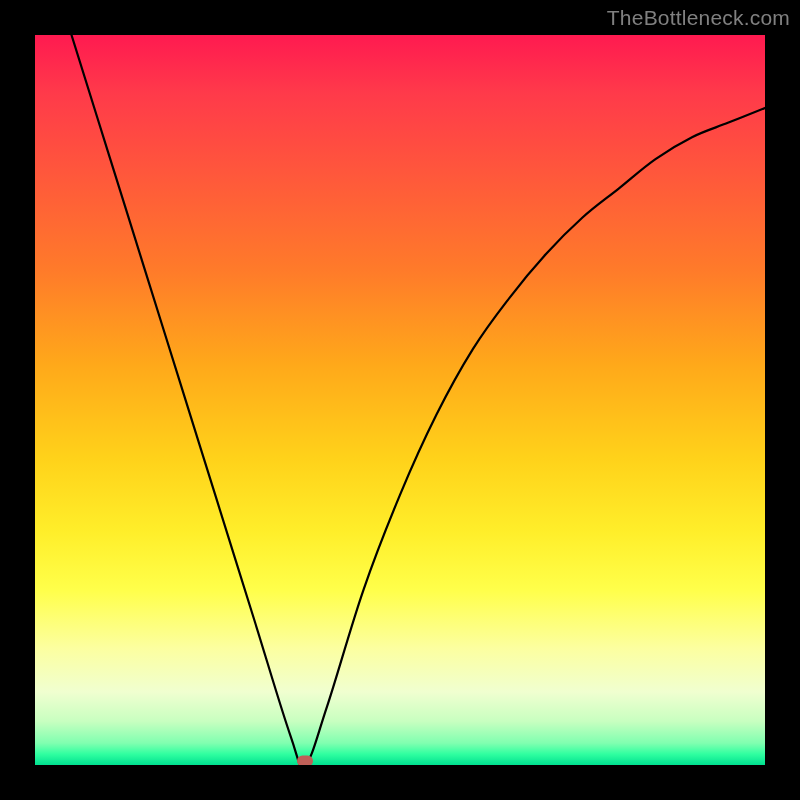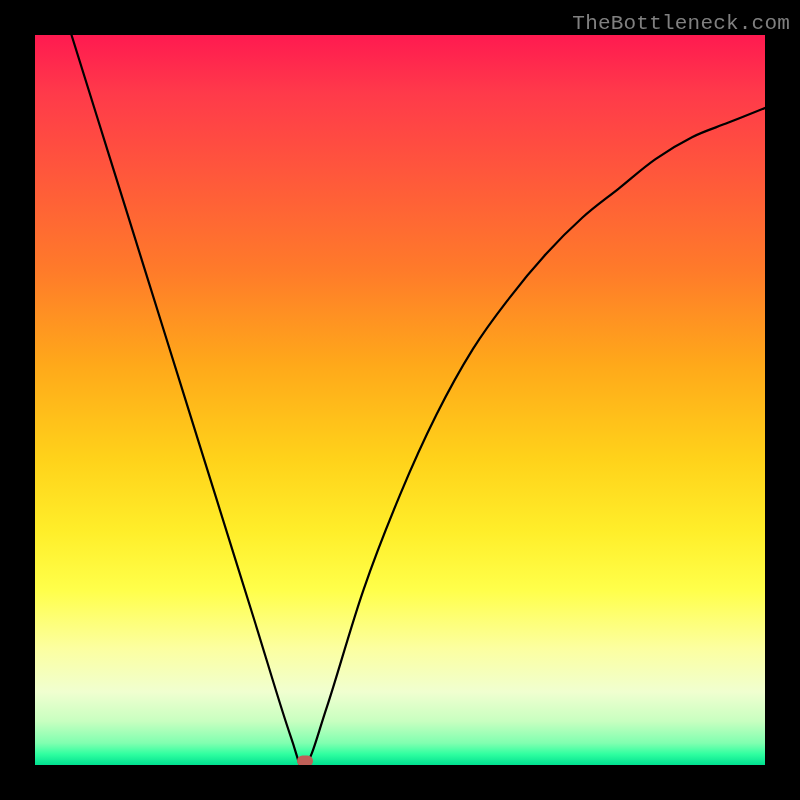--- a/index.html
+++ b/index.html
@@ -51,26 +51,25 @@
   .marker {
     position: absolute;
     width: 16px;
     height: 11px;
     background: #c06058;
     border-radius: 6px;
     transform: translate(-50%, -50%);
   }
   .watermark {
     position: absolute;
-    top: 12px;
+    top: 6px;
     right: 10px;
     color: #808080;
     font-size: 21px;
     letter-spacing: 0.2px;
-    font-family: Liberation Mono, monospace;
   }
 </style>
 </head>
 <body>
 
 <div class="frame">
   <div class="plot">
     <div class="grad"></div>
     <svg class="curve" viewBox="0 0 730 730" preserveAspectRatio="none">
       <path id="curve-path" fill="none" stroke="#000" stroke-width="2.2" stroke-linecap="round" d="M 36.5 0 C 43.07 21.02400000000001, 59.86 74.75200000000007, 73 116.80000000000007 C 86.14 158.84800000000007, 96.36 191.552, 109.5 233.59999999999997 C 122.64 275.64799999999997, 132.86 308.352, 146 350.4 C 159.14 392.448, 169.36 425.152, 182.5 467.2 C 195.64 509.248, 205.86 541.952, 219 584 C 232.14 626.048, 246.30199999999996 674.52, 255.49999999999997 700.8 C 264.698 727.0799999999999, 263.53000000000003 735.256, 270.1 730 C 276.67 724.744, 281.488 703.1360000000001, 292 671.6 C 302.512 640.064, 315.36 592.906, 328.5 554.8 C 341.64 516.694, 351.86 491.436, 365 459.9 C 378.14 428.364, 388.36000000000007 405.88, 401.50000000000006 379.6 C 414.64000000000004 353.32000000000005, 424.86 334.92400000000004, 438 313.90000000000003 C 451.14 292.87600000000003, 461.36 279.882, 474.5 262.8 C 487.64 245.71800000000002, 497.85999999999996 233.45400000000006, 510.99999999999994 219.00000000000006 C 524.14 204.54600000000005, 534.36 194.32600000000002, 547.5 182.5 C 560.64 170.67399999999998, 570.86 163.81199999999995, 584 153.29999999999995 C 597.14 142.78799999999995, 607.36 133.298, 620.5 124.10000000000002 C 633.64 114.90200000000004, 643.86 108.77000000000004, 657 102.20000000000005 C 670.14 95.63000000000005, 680.36 92.85600000000004, 693.5 87.60000000000002 C 706.64 82.34400000000001, 723.43 75.628, 730 73"></path>

